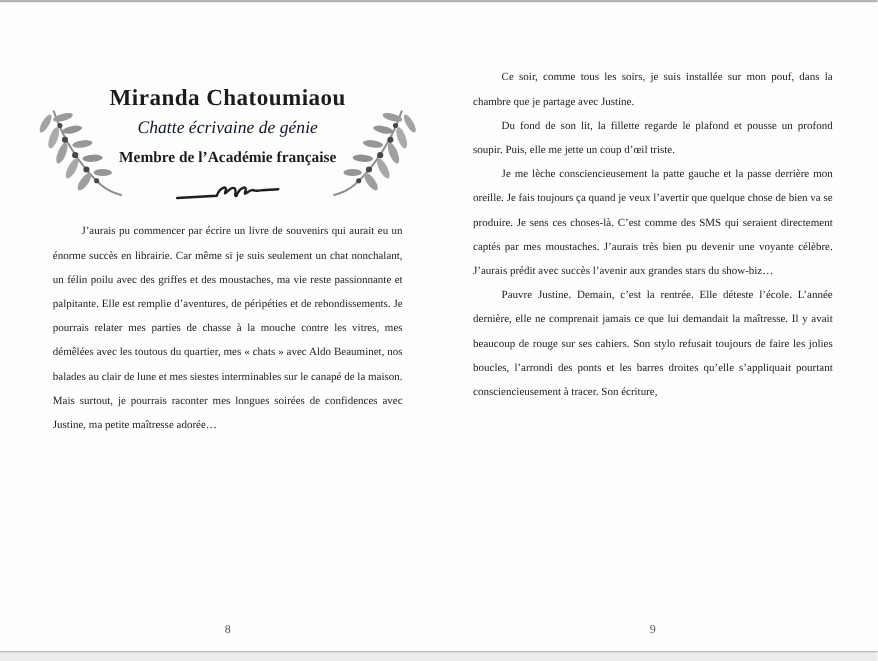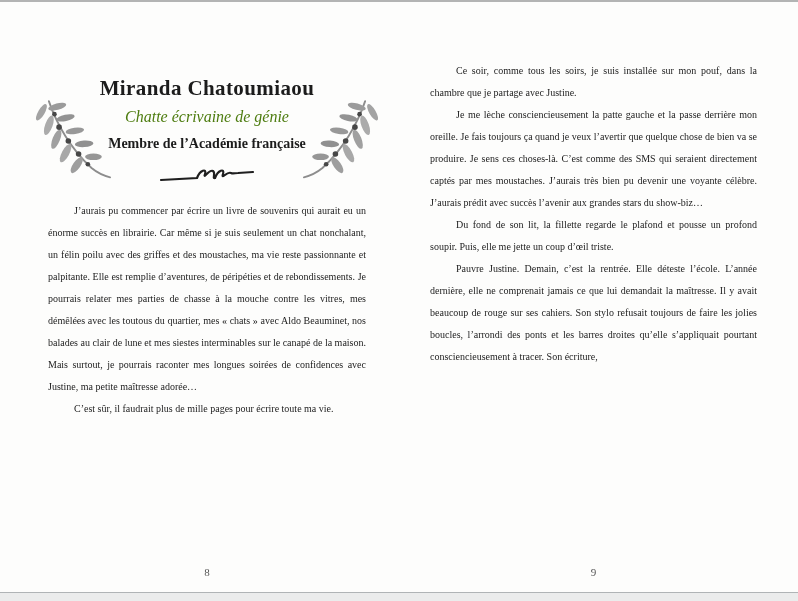--- a/index.html
+++ b/index.html
@@ -27,21 +27,21 @@
   
   .masthead{position:relative;text-align:center;height:124px;}
   .title{
     margin:16px 0 0;
     font-size:21px;line-height:24px;font-weight:bold;
     letter-spacing:0.4px;
   }
   .subtitle{
     margin-top:6px;
     font-size:16px;line-height:22px;font-style:italic;
-    color:#4d7c0f;
+    color:#0f172a;
   }
   .credential{
     margin-top:6px;
     font-size:14px;line-height:20px;font-weight:bold;
   }
   .divider{display:block;margin:10px auto 0;}
   .branch{position:absolute;width:78px;height:92px;}
   .branch-l{left:-14px;top:20px;}
   .branch-r{right:-14px;top:20px;transform:scaleX(-1);}
 
@@ -122,29 +122,28 @@
       <div class="subtitle">Chatte écrivaine de génie</div>
       <div class="credential">Membre de l’Académie française</div>
 
       <svg class="divider" width="96" height="22" viewBox="0 0 96 22" aria-hidden="true">
         <path d="M2 16 L38 14 C41 6 48 4 46 10 C44 16 50 5 54 7 C57 9 53 15 56 14 C59 6 66 4 64 10 C62 16 68 7 72 9 C74 10 76 9 79 9 L94 8" fill="none" stroke="#1f1f1f" stroke-width="2.2" stroke-linecap="round"></path>
       </svg>
     </header>
 
     <div class="body-text">
         <p>J’aurais pu commencer par écrire un livre de souvenirs qui aurait eu un énorme succès en librairie. Car même si je suis seulement un chat nonchalant, un félin poilu avec des griffes et des moustaches, ma vie reste passionnante et palpitante. Elle est remplie d’aventures, de péripéties et de rebondissements. Je pourrais relater mes parties de chasse à la mouche contre les vitres, mes démêlées avec les toutous du quartier, mes «&nbsp;chats&nbsp;» avec Aldo Beauminet, nos balades au clair de lune et mes siestes interminables sur le canapé de la maison. Mais surtout, je pourrais raconter mes longues soirées de confidences avec Justine, ma petite maîtresse adorée…</p>
-        <p>C’est sûr, il faudrait plus de mille pages pour écrire toute ma vie.</p>
       </div>
   </section>
 
   <section class="page page-right">
     <div class="body-text">
         <p>Ce soir, comme tous les soirs, je suis installée sur mon pouf, dans la chambre que je partage avec Justine.</p>
+        <p>Du fond de son lit, la fillette regarde le plafond et pousse un profond soupir. Puis, elle me jette un coup d’œil triste.</p>
         <p>Je me lèche consciencieusement la patte gauche et la passe derrière mon oreille. Je fais toujours ça quand je veux l’avertir que quelque chose de bien va se produire. Je sens ces choses-là. C’est comme des SMS qui seraient directement captés par mes moustaches. J’aurais très bien pu devenir une voyante célèbre. J’aurais prédit avec succès l’avenir aux grandes stars du show-biz…</p>
-        <p>Du fond de son lit, la fillette regarde le plafond et pousse un profond soupir. Puis, elle me jette un coup d’œil triste.</p>
         <p>Pauvre Justine. Demain, c’est la rentrée. Elle déteste l’école. L’année dernière, elle ne comprenait jamais ce que lui demandait la maîtresse. Il y avait beaucoup de rouge sur ses cahiers. Son stylo refusait toujours de faire les jolies boucles, l’arrondi des ponts et les barres droites qu’elle s’appliquait pourtant consciencieusement à tracer. Son écriture,</p>
       </div>
   </section>
 
   <div class="pagenum pagenum-l">8</div>
   <div class="pagenum pagenum-r">9</div>
 
   <div class="bottom-edge"></div>
 </div>
 

